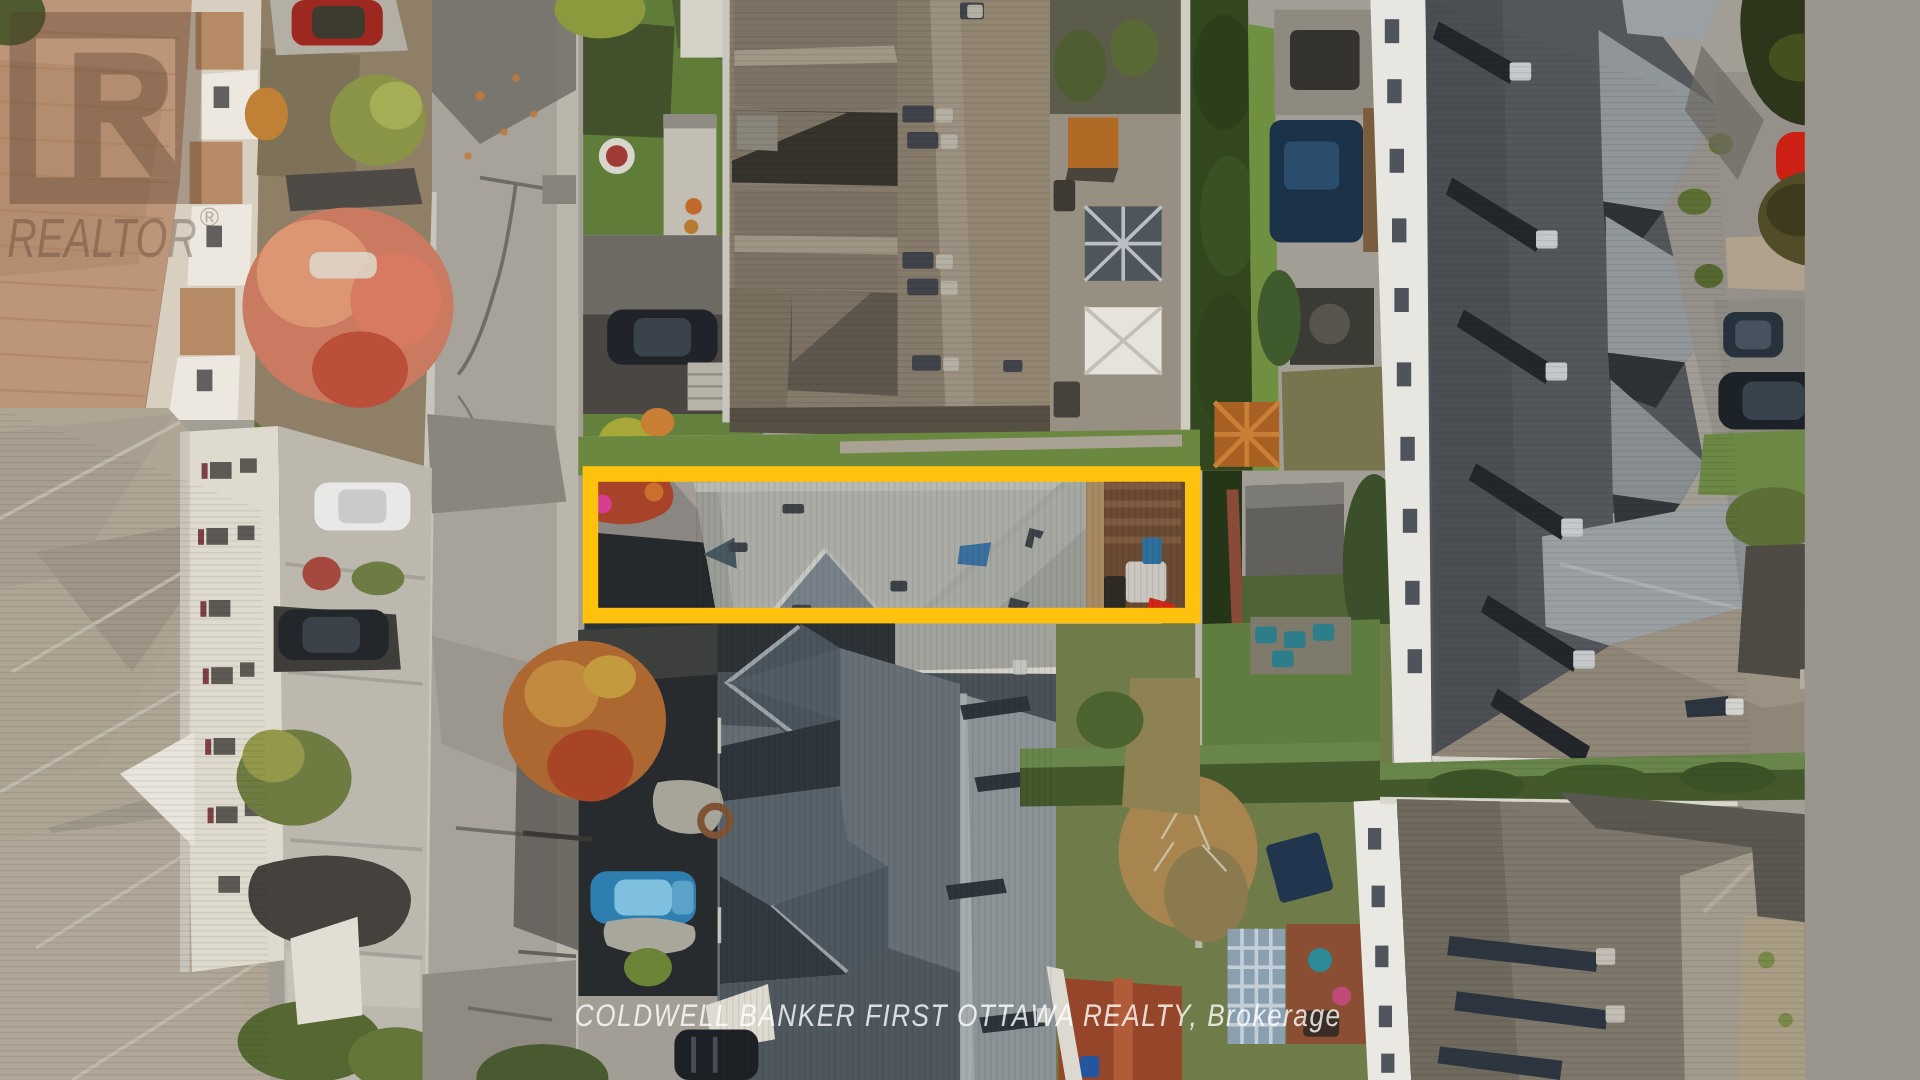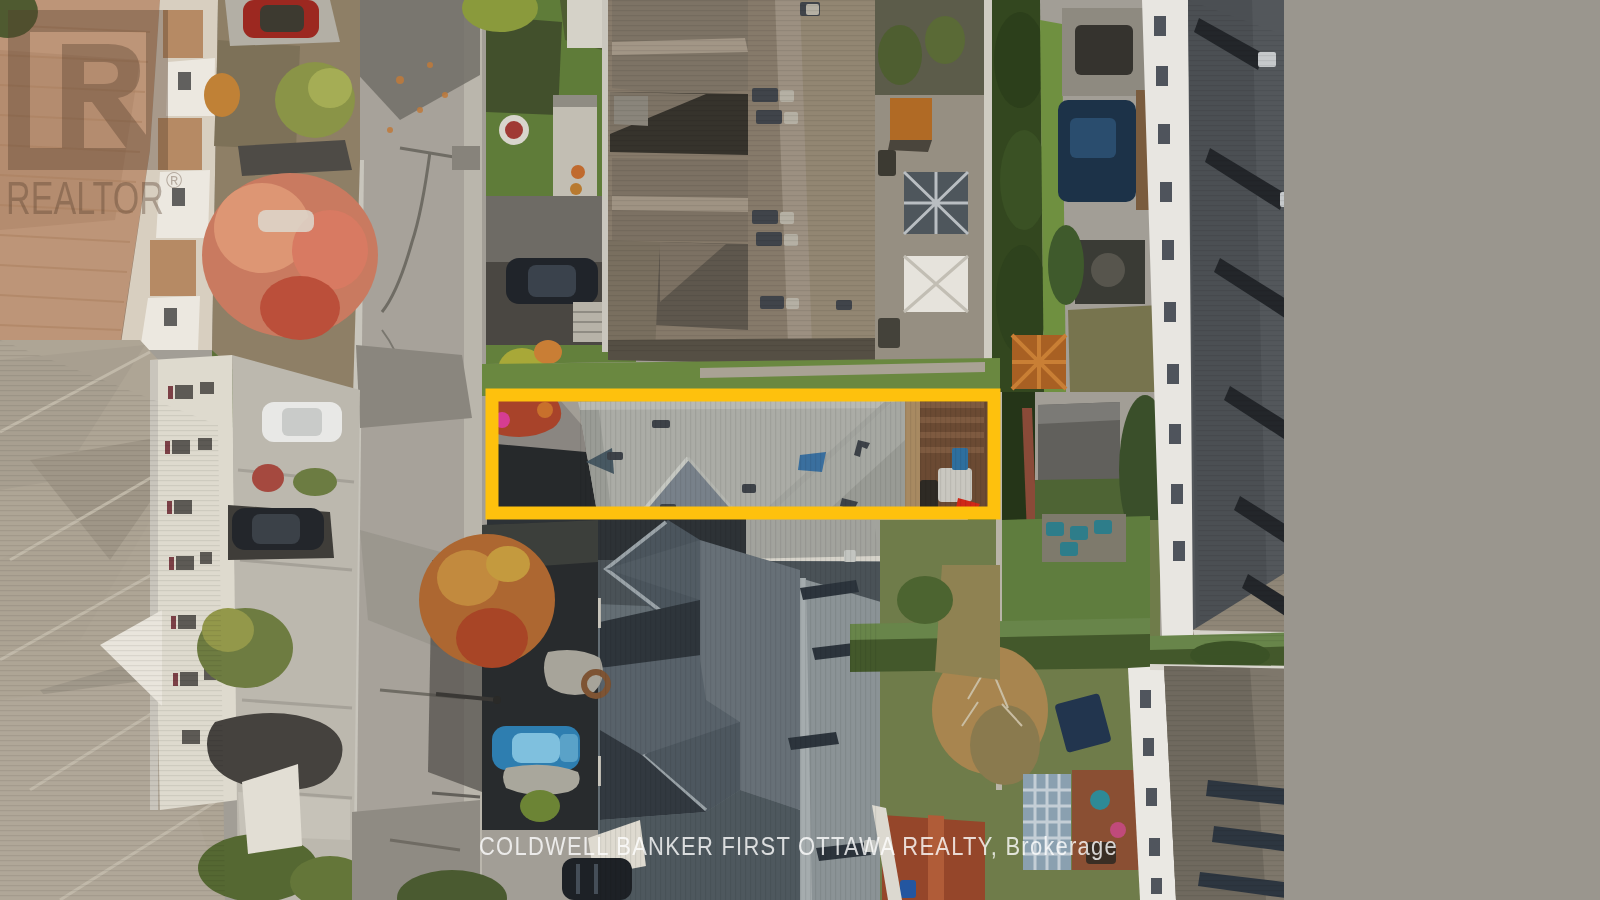--- a/index.html
+++ b/index.html
@@ -1,16 +1,16 @@
 <!DOCTYPE html>
 <html><head>
 <meta charset="utf-8">
 <style>
   html,body{margin:0;padding:0;background:#9a968e;}
-  #scene{width:1284px;height:900px;position:relative;overflow:hidden;font-family:"Liberation Sans",sans-serif;}
+  #scene{width:1504px;height:900px;position:relative;overflow:hidden;font-family:"Liberation Sans",sans-serif;font-style:italic;}
 </style>
 </head>
 <body>
 <div id="scene">
 <svg width="1600" height="900" viewBox="0 0 1600 900" xmlns="http://www.w3.org/2000/svg">
 <defs>
   <pattern id="shv" width="5" height="5" patternUnits="userSpaceOnUse">
     <rect width="5" height="5" fill="none"></rect>
     <rect x="0" y="0" width="1.2" height="5" fill="#000000" opacity="0.07"></rect>
   </pattern>

